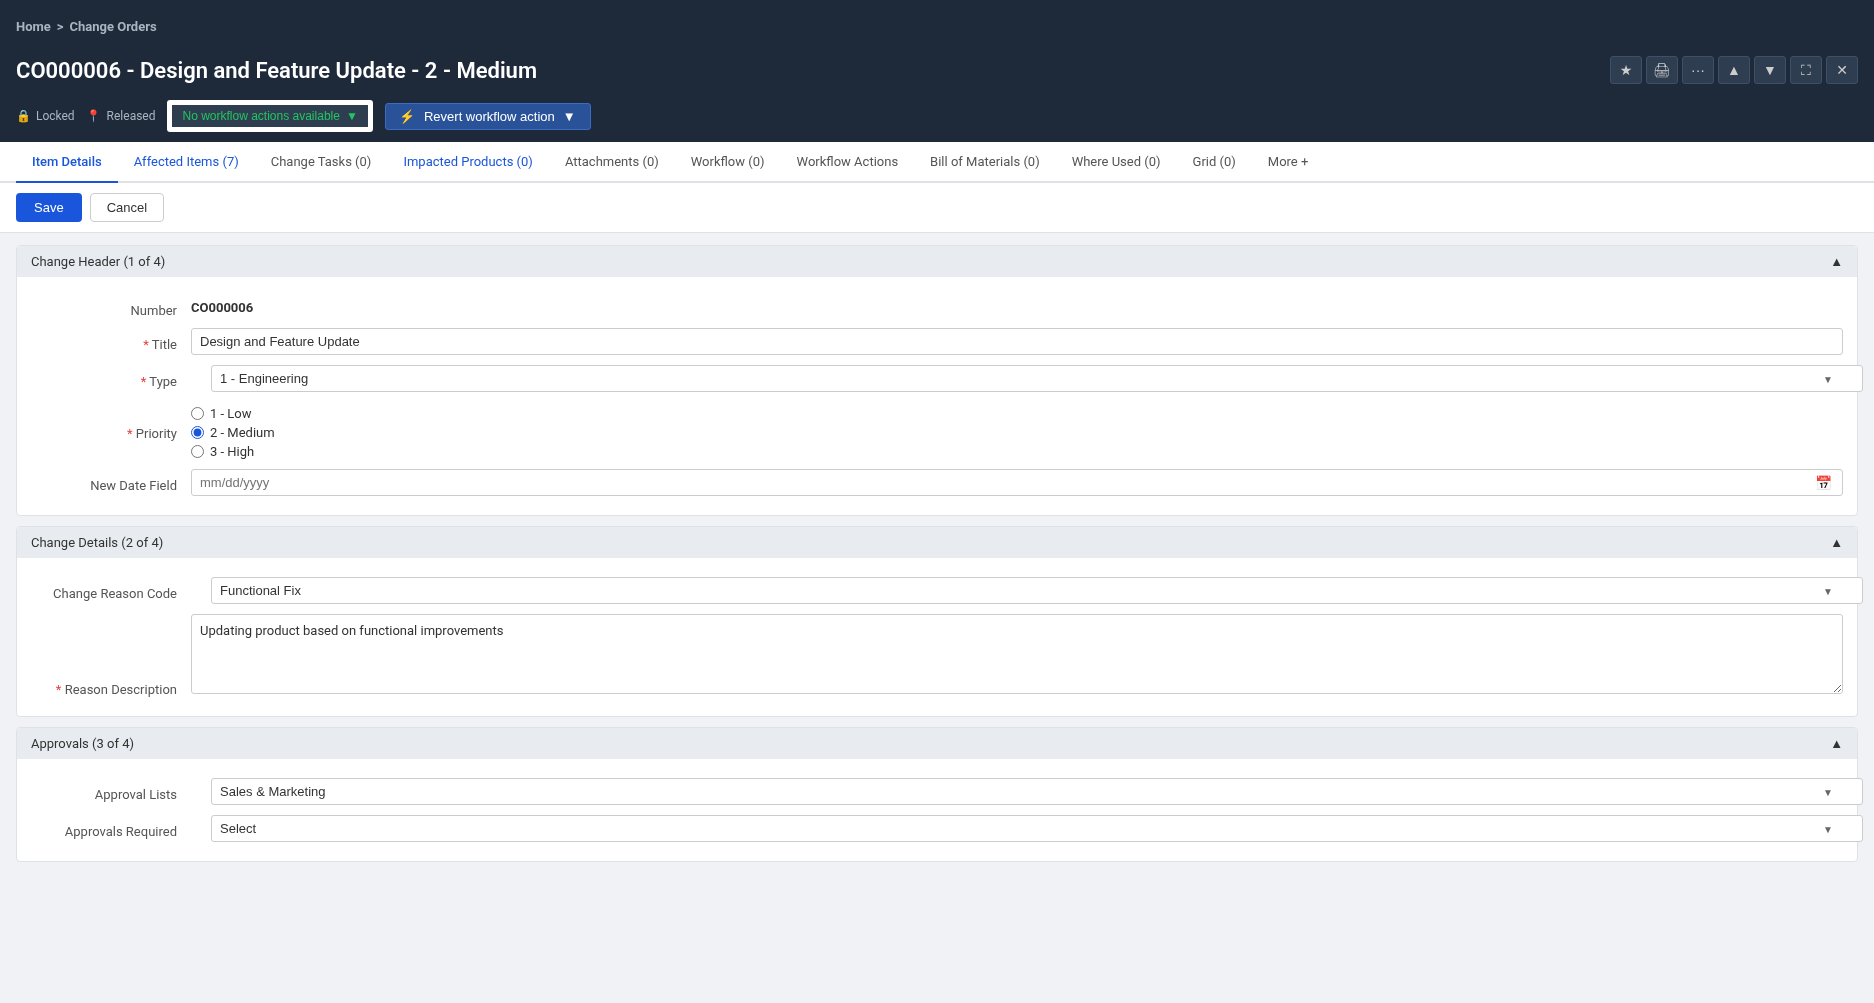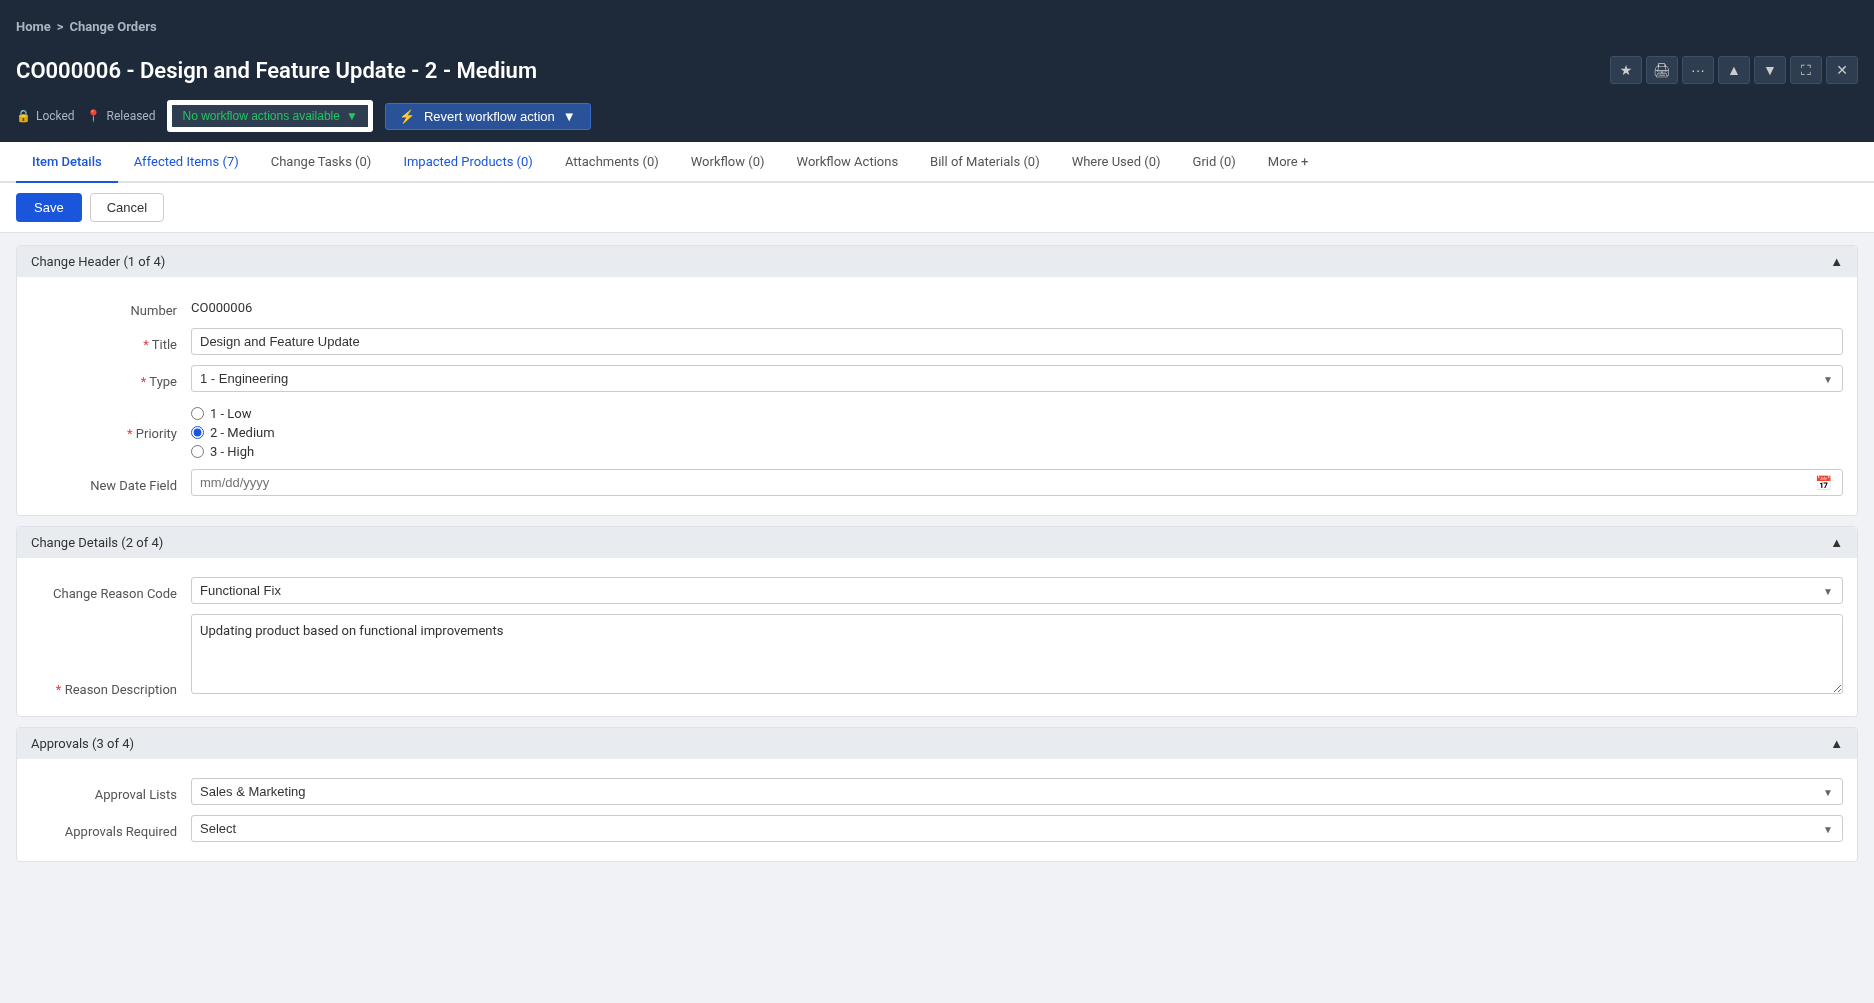--- a/index.html
+++ b/index.html
@@ -43,36 +43,36 @@
     .section-body { padding: 14px 0; }
 
     
     .form-row { display: flex; align-items: center; padding: 5px 14px; min-height: 32px; }
     .form-label { width: 160px; min-width: 160px; text-align: right; padding-right: 14px; padding-top: 6px; font-size: 13px; color: #555; }
     .form-label.required::before { content: '* '; color: #e53e3e; }
     .form-field { flex: 1; }
 
     
     .text-input { width: 100%; border: 1px solid #ccc; border-radius: 3px; padding: 5px 8px; font-size: 13px; color: #333; background: #fff; }
-    .select-input { width: 100%; border: 1px solid #ccc; border-radius: 3px; padding: 5px 8px; font-size: 13px; color: #333; background: #fff; appearance: none; -webkit-appearance: none; cursor: pointer; }
+    .select-input { width: 100%; border: 1px solid #ccc; border-radius: 3px; padding: 5px 8px; font-size: 13px; color: #333; background: #fff; appearance: none; -webkit-appearance: none; cursor: pointer; margin-left: 20px; }
     .select-wrapper { position: relative; }
     .select-wrapper::after { content: '▼'; position: absolute; right: 10px; top: 50%; transform: translateY(-50%); color: #666; font-size: 10px; pointer-events: none; }
     .date-input { width: 100%; border: 1px solid #ccc; border-radius: 3px; padding: 5px 8px; font-size: 13px; color: #999; background: #fff; }
 
     
     .radio-group { display: flex; flex-direction: column; gap: 4px; padding-top: 4px; }
     .radio-item { display: flex; align-items: center; gap: 6px; font-size: 13px; color: #333; cursor: pointer; }
     .radio-item input[type=radio] { cursor: pointer; accent-color: #1a56db; }
 
     
     .textarea-input { width: 100%; border: 1px solid #ccc; border-radius: 3px; padding: 8px; font-size: 13px; color: #333; background: #fff; min-height: 140px; resize: vertical; font-family: inherit; }
     .textarea-footer { font-size: 11px; color: #999; padding: 2px 4px; border-top: 1px solid #eee; display: flex; justify-content: flex-end; }
 
     
-    .static-value { padding: 6px 0; font-size: 13px; color: #333; }
+    .static-value { padding: 6px 0; font-size: 13px; color: #333; font-weight: bold; }
   </style>
 </head>
 <body>
 
 <div class="top-bar">
   <div class="breadcrumb">
     <a href="#">Home</a>
     <span>&gt;</span>
     <span>Change Orders</span>
   </div>

